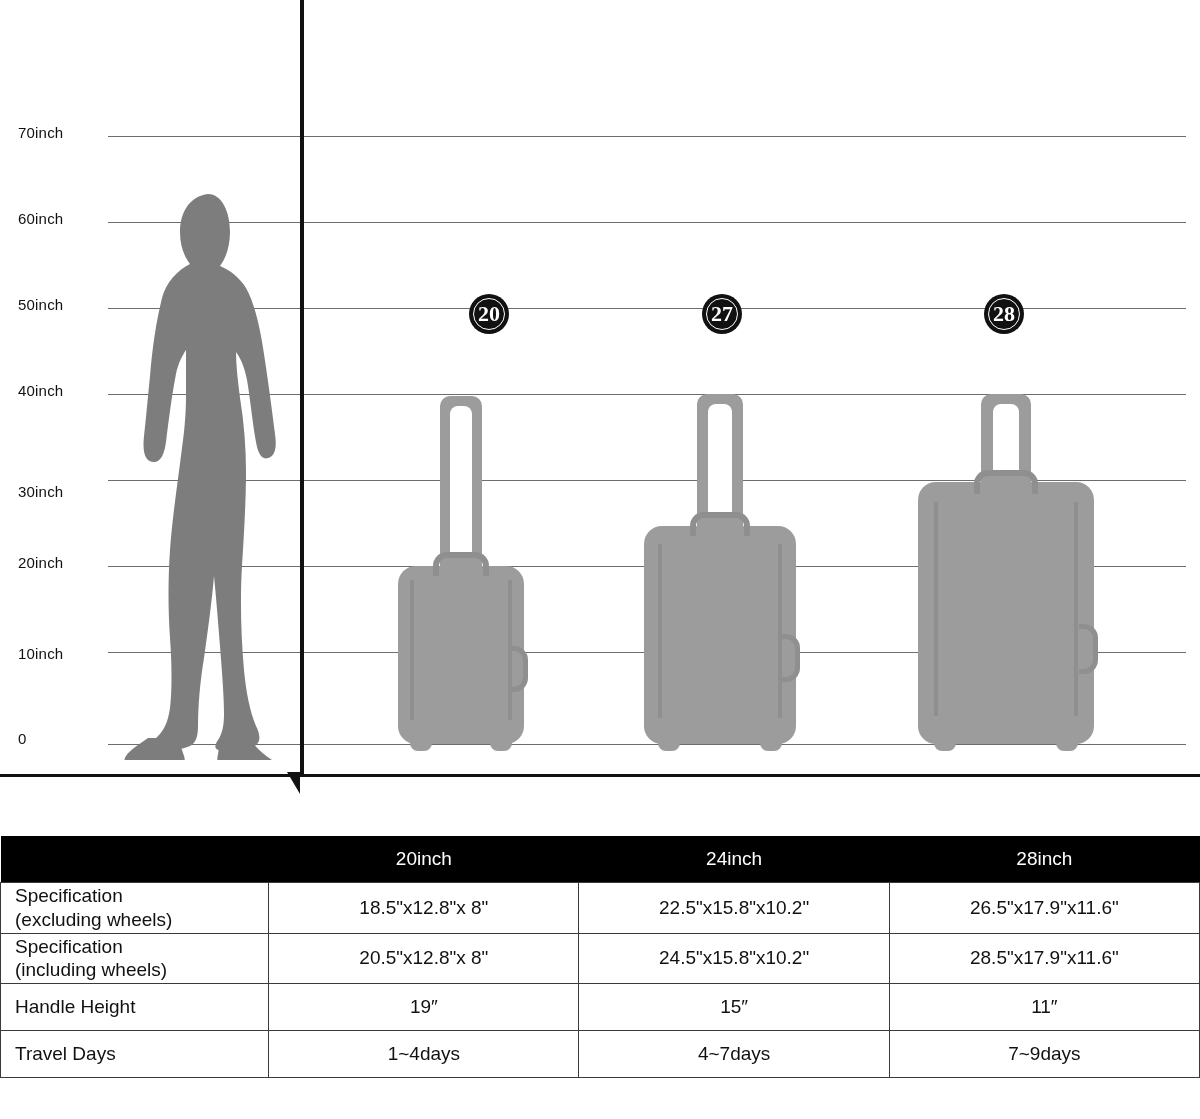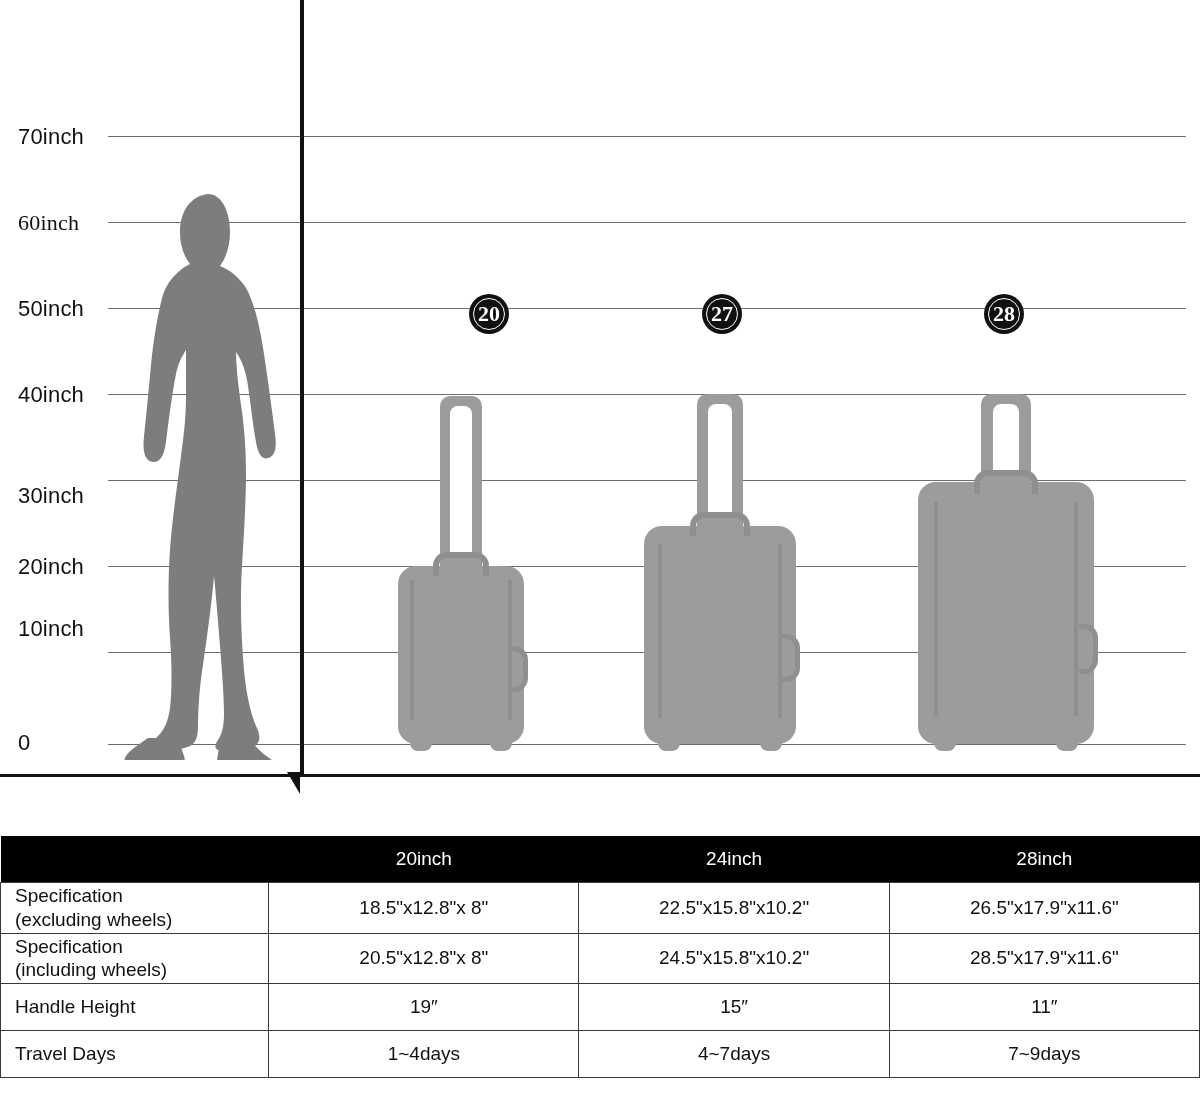--- a/index.html
+++ b/index.html
@@ -3,21 +3,21 @@
 <meta charset="utf-8">
 <style>
   html,body{margin:0;padding:0;background:#ffffff;}
   body{width:1200px;height:1119px;font-family:"Liberation Sans",sans-serif;color:#111;overflow:hidden;}
 
   .wrap{position:relative;width:1200px;height:1119px;}
 
   
   .chart{position:relative;width:1200px;height:820px;background:#fff;}
 
-  .axis-label{position:absolute;font-size:22px;color:#111;letter-spacing:.2px;white-space:nowrap;}
+  .axis-label{position:absolute;font-size:15px;color:#111;letter-spacing:.2px;white-space:nowrap;}
 
   .gridline{position:absolute;left:108px;width:1078px;height:1px;background:#6d6d6d;}
 
   .vline{position:absolute;left:300px;top:0;width:4px;height:775px;background:#111;}
   .baseline{position:absolute;left:0;top:774px;width:1200px;height:3px;background:#111;}
   .arrow{position:absolute;left:287px;top:772px;width:0;height:0;
          border-left:13px solid transparent;border-right:0 solid transparent;border-top:22px solid #111;}
 
   
   .woman{position:absolute;left:120px;top:190px;width:180px;height:570px;}
@@ -57,26 +57,26 @@
     <div class="gridline" style="top:136px;"></div>
     <div class="gridline" style="top:222px;"></div>
     <div class="gridline" style="top:308px;"></div>
     <div class="gridline" style="top:394px;"></div>
     <div class="gridline" style="top:480px;"></div>
     <div class="gridline" style="top:566px;"></div>
     <div class="gridline" style="top:652px;"></div>
     <div class="gridline" style="top:744px;"></div>
 
     <div class="axis-label" style="left:18px;top:124px;">70inch</div>
-    <div class="axis-label" style="left:18px;top:210px;font-family:Liberation Serif, serif;">60inch</div>
+    <div class="axis-label" style="left:18px;top:210px;">60inch</div>
     <div class="axis-label" style="left:18px;top:296px;">50inch</div>
     <div class="axis-label" style="left:18px;top:382px;">40inch</div>
     <div class="axis-label" style="left:18px;top:468px;margin-top:15px;">30inch</div>
     <div class="axis-label" style="left:18px;top:554px;">20inch</div>
-    <div class="axis-label" style="left:18px;top:616px;">10inch</div>
+    <div class="axis-label" style="left:18px;top:645px;">10inch</div>
     <div class="axis-label" style="left:18px;top:730px;">0</div>
 
     <div class="vline"></div>
     <div class="baseline"></div>
     <div class="arrow"></div>
 
     <svg class="woman" viewBox="0 0 180 570">
       <path fill="#7d7d7d" d="
         M88,4 C70,6 60,22 60,42 C60,56 64,66 70,74 C58,80 46,92 42,108
         C36,132 32,160 30,186 C28,206 26,228 24,246 C22,264 26,272 34,272

